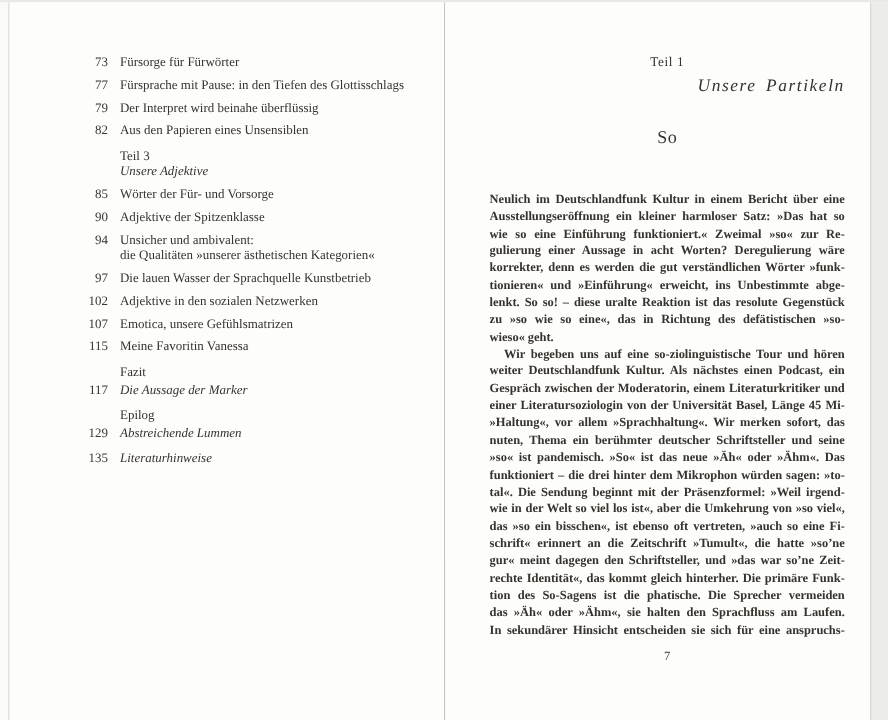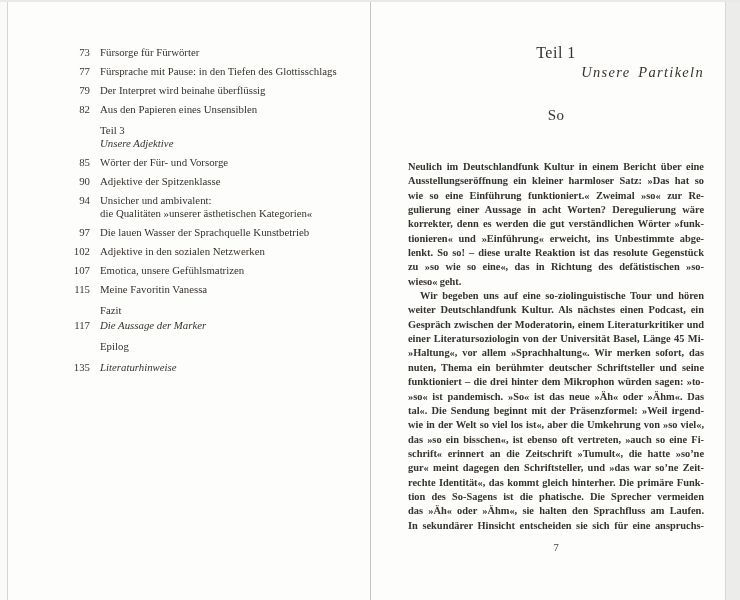--- a/index.html
+++ b/index.html
@@ -24,21 +24,21 @@
   .toc-heading-block.tight{margin-bottom:2px;}
   .toc-entry{display:flex;margin-bottom:6px;}
   .toc-num{width:30px;text-align:right;margin-right:10px;flex:none;color:#3a362f;}
   .toc-text{white-space:nowrap;}
   .toc-text div{line-height:13px;white-space:nowrap;}
   .it{font-style:italic;}
 
   
   .page-right{position:absolute;left:371px;top:0;width:354px;height:598px;background:#fdfdfc;box-sizing:border-box;}
   .rp-col{margin-left:37px;width:296px;}
-  .part-label{margin-top:44px;text-align:center;font-size:16px;line-height:13px;letter-spacing:.5px;}
+  .part-label{margin-top:44px;text-align:center;font-size:11px;line-height:13px;letter-spacing:.5px;}
   .part-title{margin-top:3px;text-align:right;font-style:italic;font-size:14.5px;line-height:20px;letter-spacing:1.3px;word-spacing:3px;}
   .chapter-title{margin-top:27px;text-align:center;font-size:15px;line-height:13px;letter-spacing:.3px;}
   .body-text{margin-top:38px;font-size:10.4px;word-spacing:-0.3px;font-weight:bold;}
   .bline{height:14.35px;line-height:14.35px;overflow:hidden;text-align:justify;text-align-last:justify;}
   .bline.last{text-align-last:left;}
   .bline.ind{text-indent:12px;}
   .page-number{margin-top:9px;text-align:center;font-size:10.5px;color:#45413a;}
 </style>
 </head>
 <body>
@@ -131,20 +131,26 @@
             <span class="toc-num">117</span>
             <span class="toc-text it">
               <div>Die Aussage der Marker</div>
             </span>
           </div>
         </div>
         <div class="toc-section gap-lg">
           <div class="toc-heading-block tight">
             <div class="toc-heading">Epilog</div>
           </div>
+          <div class="toc-entry">
+            <span class="toc-num">129</span>
+            <span class="toc-text it">
+              <div>Abstreichende Lummen</div>
+            </span>
+          </div>
         </div>
         <div class="toc-section gap-lg">
           <div class="toc-entry">
             <span class="toc-num">135</span>
             <span class="toc-text it">
               <div>Literaturhinweise</div>
             </span>
           </div>
         </div>
       </div>
@@ -164,22 +170,22 @@
           <div class="bline">tionieren« und »Einführung« erweicht, ins Unbestimmte abge-</div>
           <div class="bline">lenkt. So so! – diese uralte Reaktion ist das resolute Gegenstück</div>
           <div class="bline">zu »so wie so eine«, das in Richtung des defätistischen »so-</div>
           <div class="bline last">wieso« geht.</div>
           <div class="bline ind">Wir begeben uns auf eine so-ziolinguistische Tour und hören</div>
           <div class="bline">weiter Deutschlandfunk Kultur. Als nächstes einen Podcast, ein</div>
           <div class="bline">Gespräch zwischen der Moderatorin, einem Literaturkritiker und</div>
           <div class="bline">einer Literatursoziologin von der Universität Basel, Länge 45 Mi-</div>
           <div class="bline">»Haltung«, vor allem »Sprachhaltung«. Wir merken sofort, das</div>
           <div class="bline">nuten, Thema ein berühmter deutscher Schriftsteller und seine</div>
+          <div class="bline">»so« ist pandemisch. »So« ist das neue »Äh« oder »Ähm«. Das</div>
           <div class="bline">funktioniert – die drei hinter dem Mikrophon würden sagen: »to-</div>
-          <div class="bline">»so« ist pandemisch. »So« ist das neue »Äh« oder »Ähm«. Das</div>
           <div class="bline">tal«. Die Sendung beginnt mit der Präsenzformel: »Weil irgend-</div>
           <div class="bline">wie in der Welt so viel los ist«, aber die Umkehrung von »so viel«,</div>
           <div class="bline">das »so ein bisschen«, ist ebenso oft vertreten, »auch so eine Fi-</div>
           <div class="bline">schrift« erinnert an die Zeitschrift »Tumult«, die hatte »so’ne</div>
           <div class="bline">gur« meint dagegen den Schriftsteller, und »das war so’ne Zeit-</div>
           <div class="bline">rechte Identität«, das kommt gleich hinterher. Die primäre Funk-</div>
           <div class="bline">tion des So-Sagens ist die phatische. Die Sprecher vermeiden</div>
           <div class="bline">das »Äh« oder »Ähm«, sie halten den Sprachfluss am Laufen.</div>
           <div class="bline">In sekundärer Hinsicht entscheiden sie sich für eine anspruchs-</div>
         </div>

